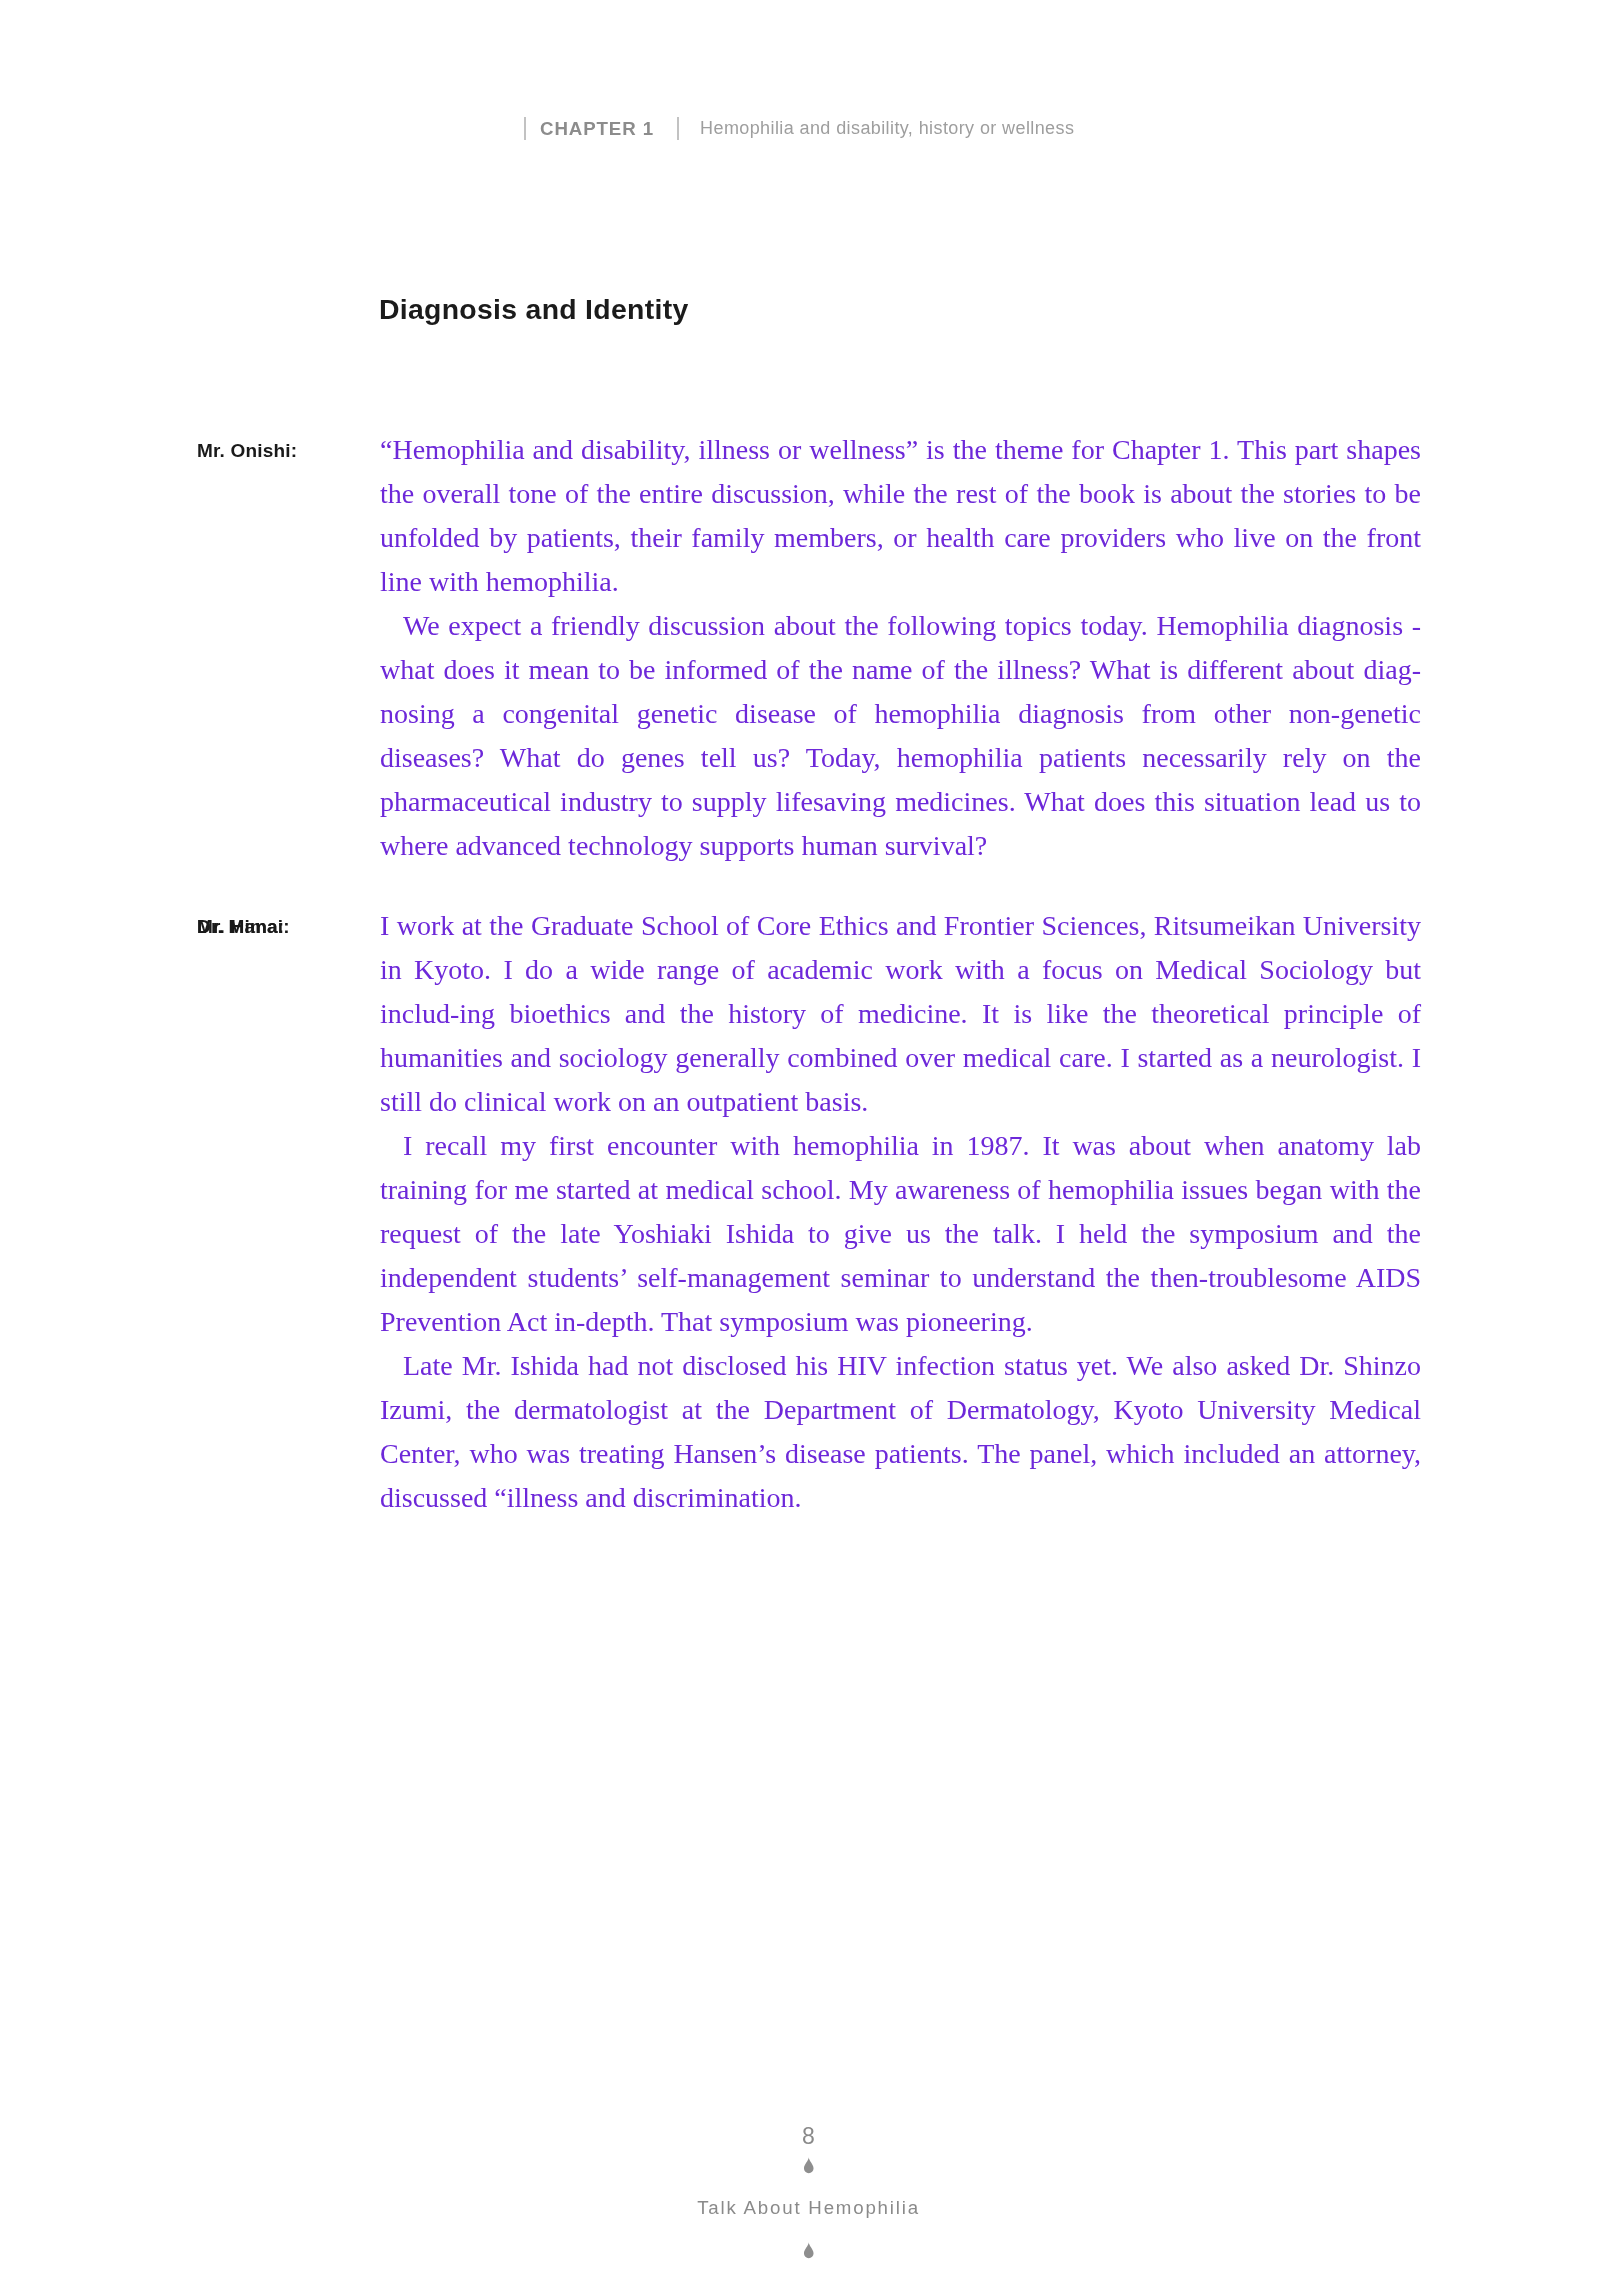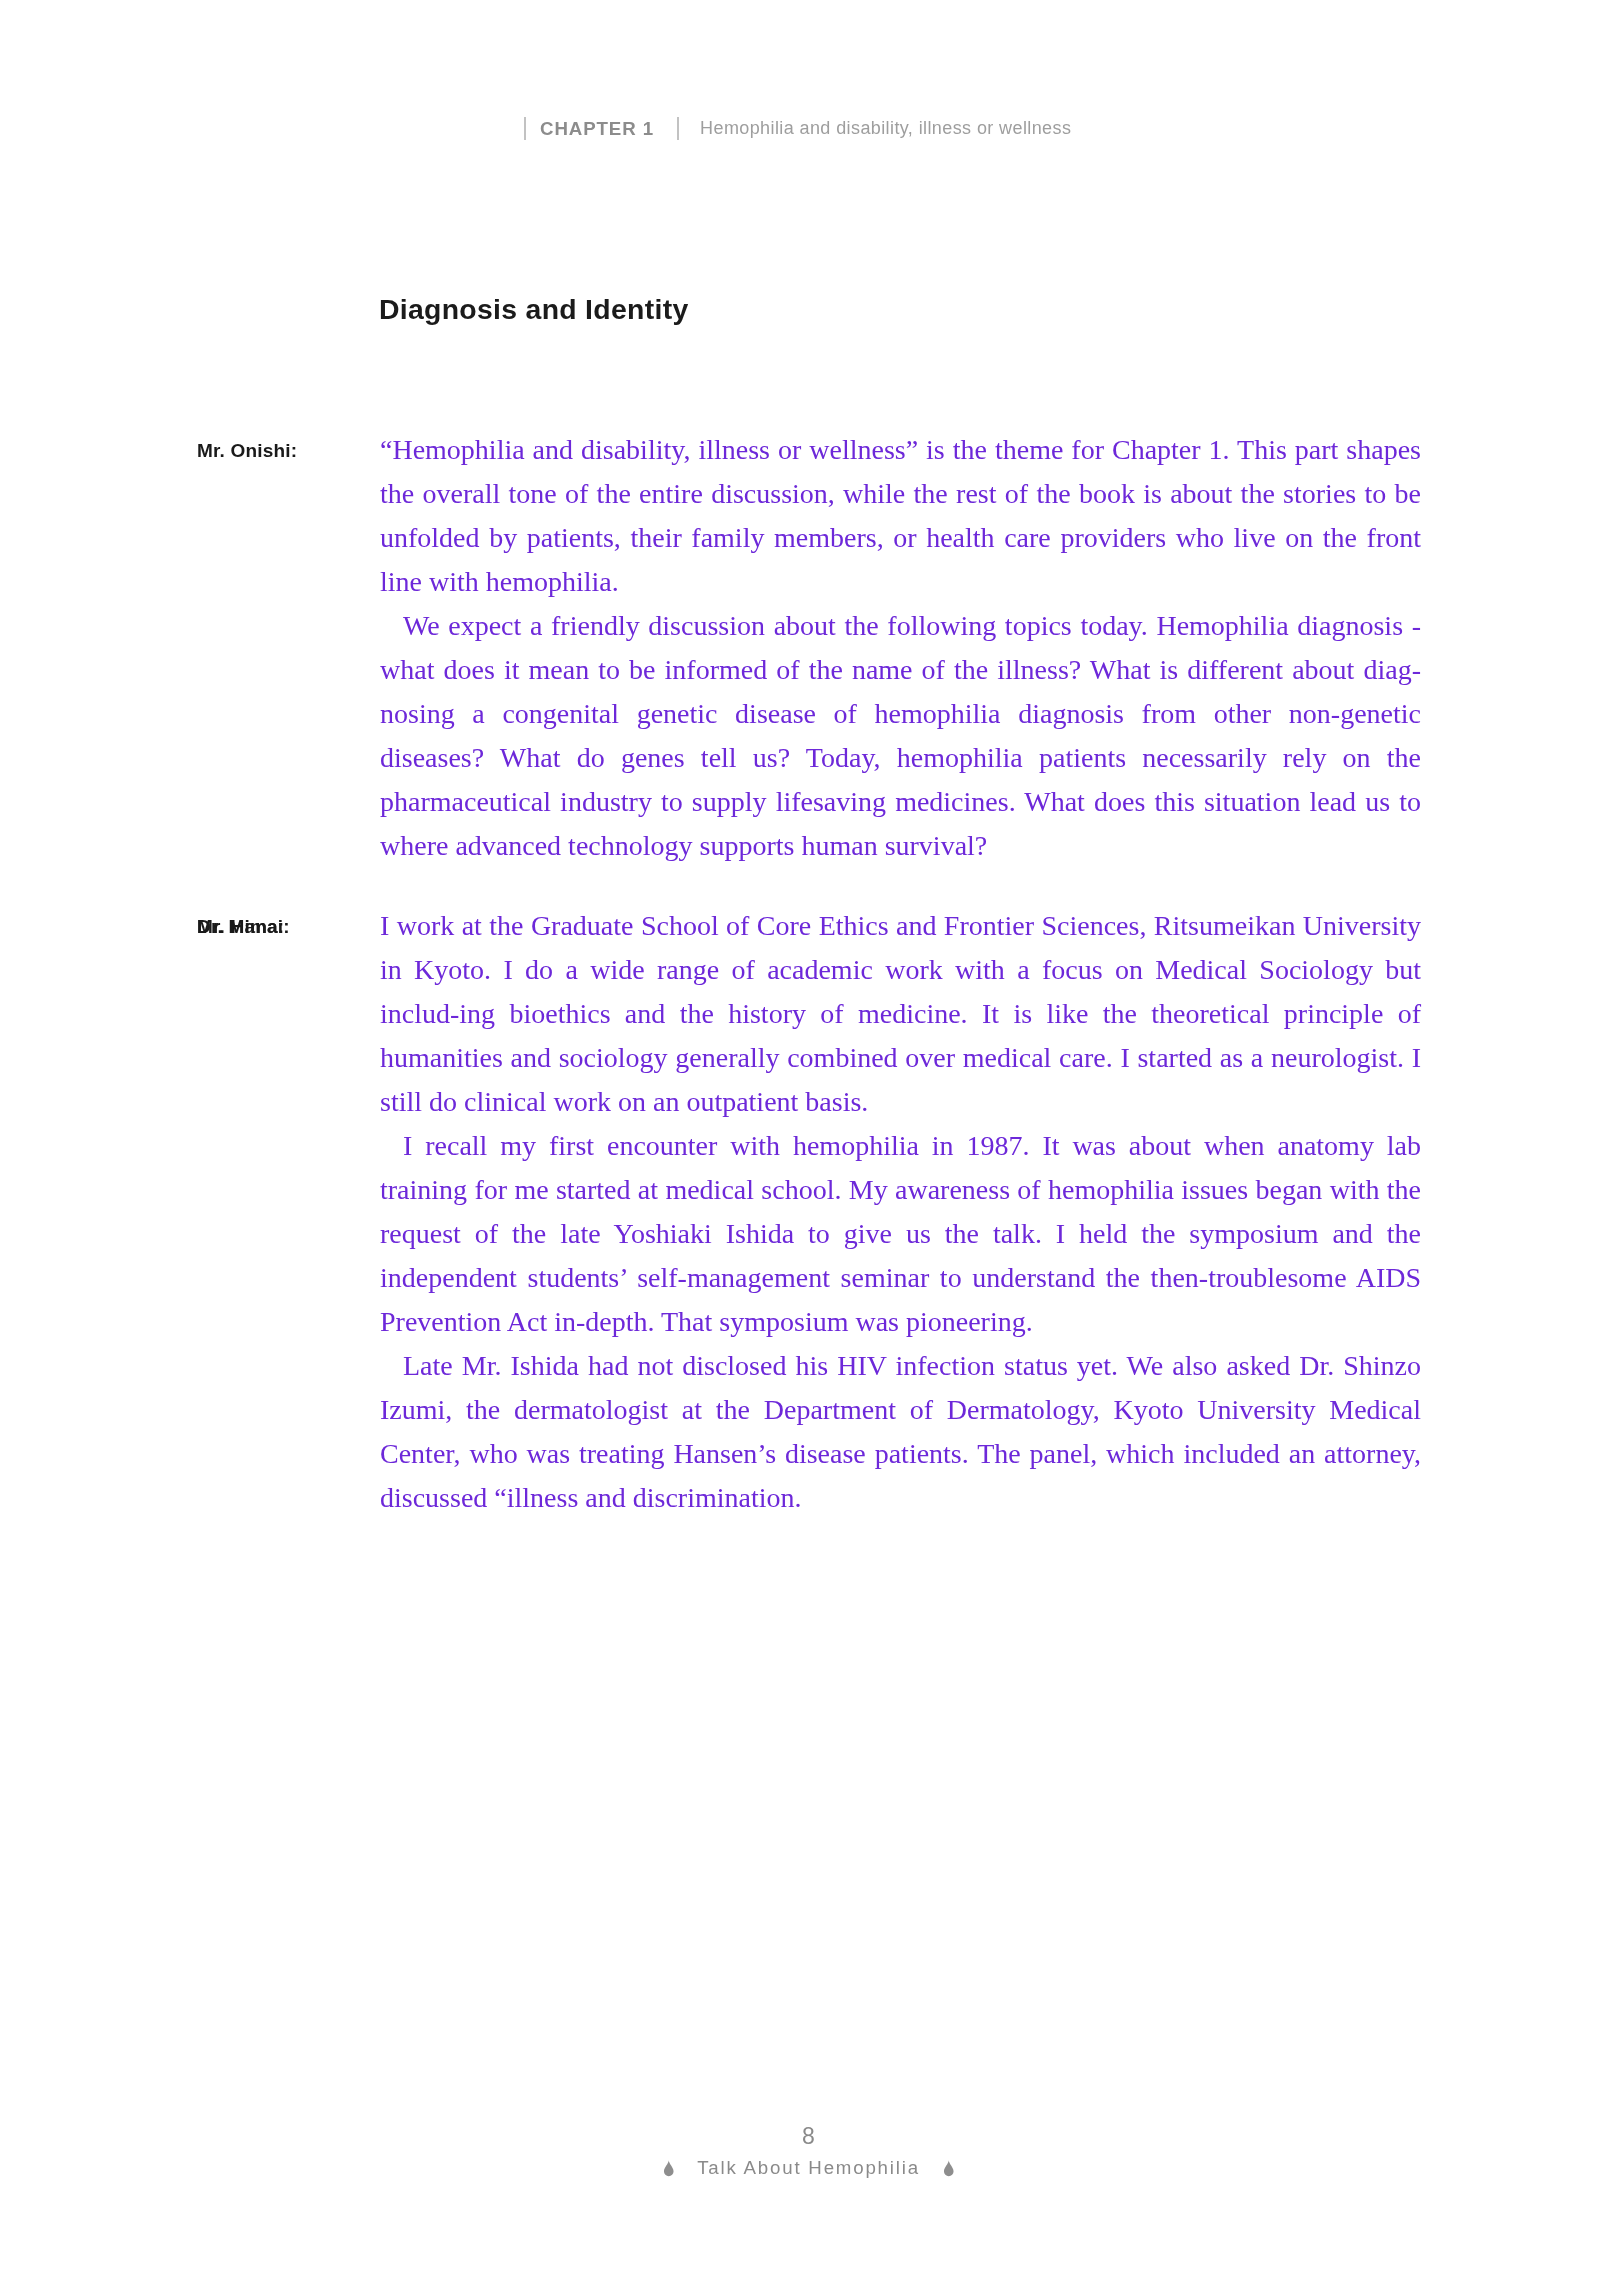--- a/index.html
+++ b/index.html
@@ -104,41 +104,42 @@
   }
   .footer-line {
     position: absolute;
     top: 2157px;
     left: 0;
     width: 100%;
     display: flex;
     justify-content: center;
     align-items: center;
     gap: 23px;
+    flex-direction: column;
   }
   .book-title {
     font-size: 18.7px;
     color: #8a8a8a;
     letter-spacing: 1.8px;
     white-space: nowrap;
   }
   .drop-icon svg {
     display: block;
   }
 </style>
 </head>
 <body>
 
 <div class="page">
 
   <header class="running-header">
     <span class="header-bar"></span>
     <span class="chapter-label">CHAPTER 1</span>
     <span class="header-bar"></span>
-    <span class="chapter-title">Hemophilia and disability, illness or wellness</span>
+    <span class="chapter-title">Hemophilia and disability, history or wellness</span>
   </header>
 
   <h1 class="section-title">Diagnosis and Identity</h1>
 
   <main class="dialogue">
 
     <section class="entry">
       <div class="speaker">Mr. Onishi:</div>
       <div class="speech">
         <p>“Hemophilia and disability, illness or wellness” is the theme for Chapter 1. This part shapes the overall tone of the entire discussion, while the rest of the book is about the stories to be unfolded by patients, their family members, or health care providers who live on the front line with hemophilia.</p>

